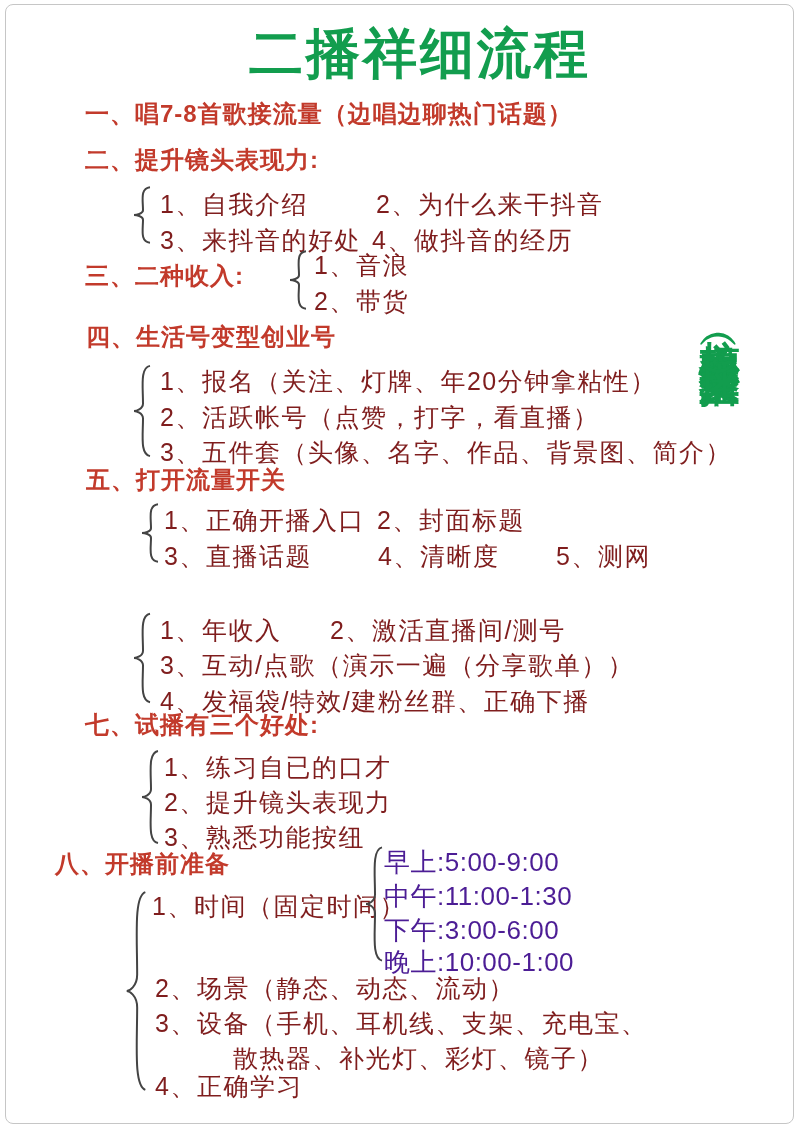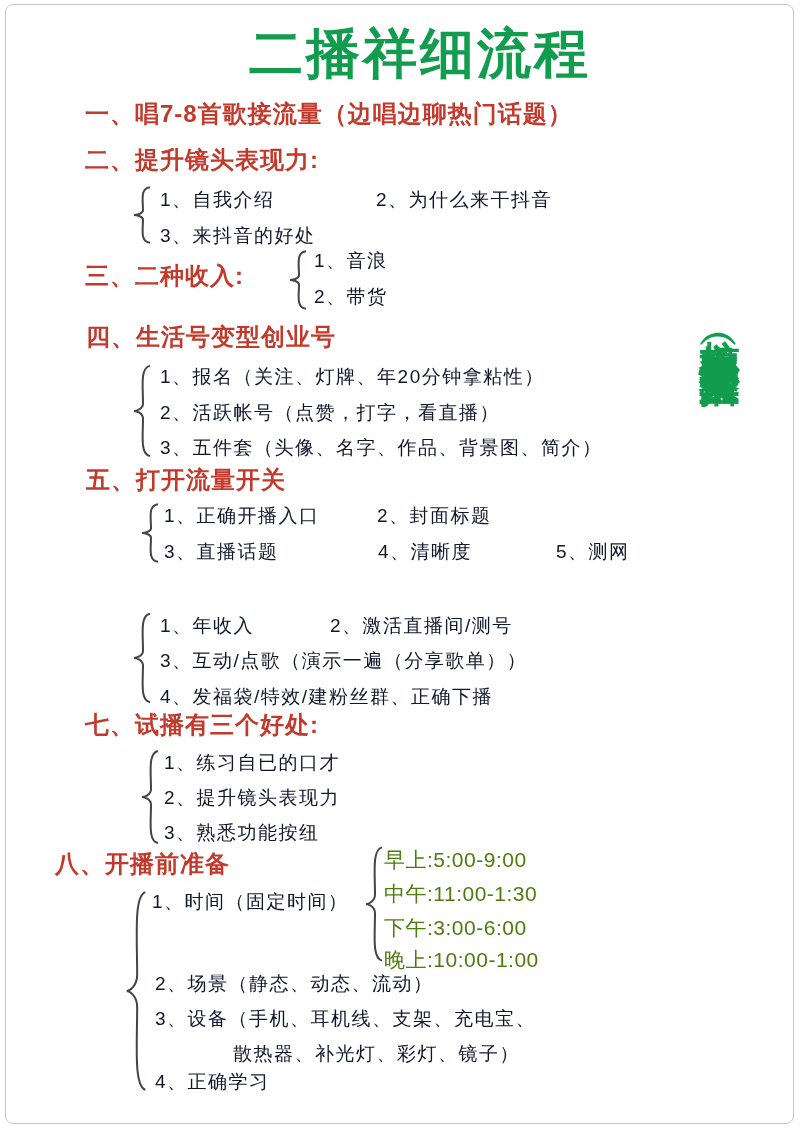--- a/index.html
+++ b/index.html
@@ -13,25 +13,25 @@
   }
   .title{
     position:absolute;left:0;top:24px;width:100%;text-align:center;
     font-size:54px;font-weight:bold;color:#129D4E;letter-spacing:3px;line-height:1.1;padding-left:20px;
   }
   .h{
     position:absolute;font-size:24px;font-weight:bold;color:#C23A2B;
     letter-spacing:1px;line-height:1.15;white-space:nowrap;
   }
   .it{
-    position:absolute;font-size:19px;color:#0f172a;letter-spacing:1.5px;
+    position:absolute;font-size:25px;color:#7f1d1d;letter-spacing:1.5px;
     line-height:1.2;white-space:nowrap;
   }
   .tm{
-    position:absolute;font-size:21px;color:#4d7c0f;letter-spacing:0.5px;
+    position:absolute;font-size:26px;color:#4c1d95;letter-spacing:0.5px;
     line-height:1.2;white-space:nowrap;
   }
   .brace{position:absolute;}
   .brace path{stroke:#444;stroke-width:2;fill:none;vector-effect:non-scaling-stroke;}
   .sideband{
     position:absolute;left:694px;top:308px;height:660px;
     writing-mode:vertical-rl;text-orientation:mixed;
     font-size:40px;font-weight:bold;color:#129D4E;letter-spacing:2px;line-height:1.3;
     white-space:nowrap;
   }
@@ -46,20 +46,21 @@
 
   <div class="h" style="left:85px;top:100px;">一、唱7-8首歌接流量（边唱边聊热门话题）</div>
 
   <div class="h" style="left:85px;top:146px;">二、提升镜头表现力:</div>
   <svg class="brace" style="left:130px;top:186px;" width="24" height="58" viewBox="0 0 24 100" preserveAspectRatio="none">
       <path d="M20 2 C 10 4, 13 24, 13 42 C 13 48, 6 50, 4 50 C 6 50, 13 52, 13 58 C 13 76, 10 96, 20 98"></path>
     </svg>
   <div class="it" style="left:160px;top:189px;">1、自我介绍</div>
   <div class="it" style="left:376px;top:189px;">2、为什么来干抖音</div>
   <div class="it" style="left:160px;top:225px;">3、来抖音的好处</div>
+  <div class="it" style="left:372px;top:225px;">4、做抖音的经历</div>
 
   <div class="h" style="left:85px;top:262px;">三、二种收入:</div>
   <svg class="brace" style="left:286px;top:250px;" width="24" height="60" viewBox="0 0 24 100" preserveAspectRatio="none">
       <path d="M20 2 C 10 4, 13 24, 13 42 C 13 48, 6 50, 4 50 C 6 50, 13 52, 13 58 C 13 76, 10 96, 20 98"></path>
     </svg>
   <div class="it" style="left:314px;top:250px;">1、音浪</div>
   <div class="it" style="left:314px;top:286px;">2、带货</div>
 
   <div class="h" style="left:86px;top:323px;">四、生活号变型创业号</div>
   <svg class="brace" style="left:130px;top:364px;" width="24" height="94" viewBox="0 0 24 100" preserveAspectRatio="none">

